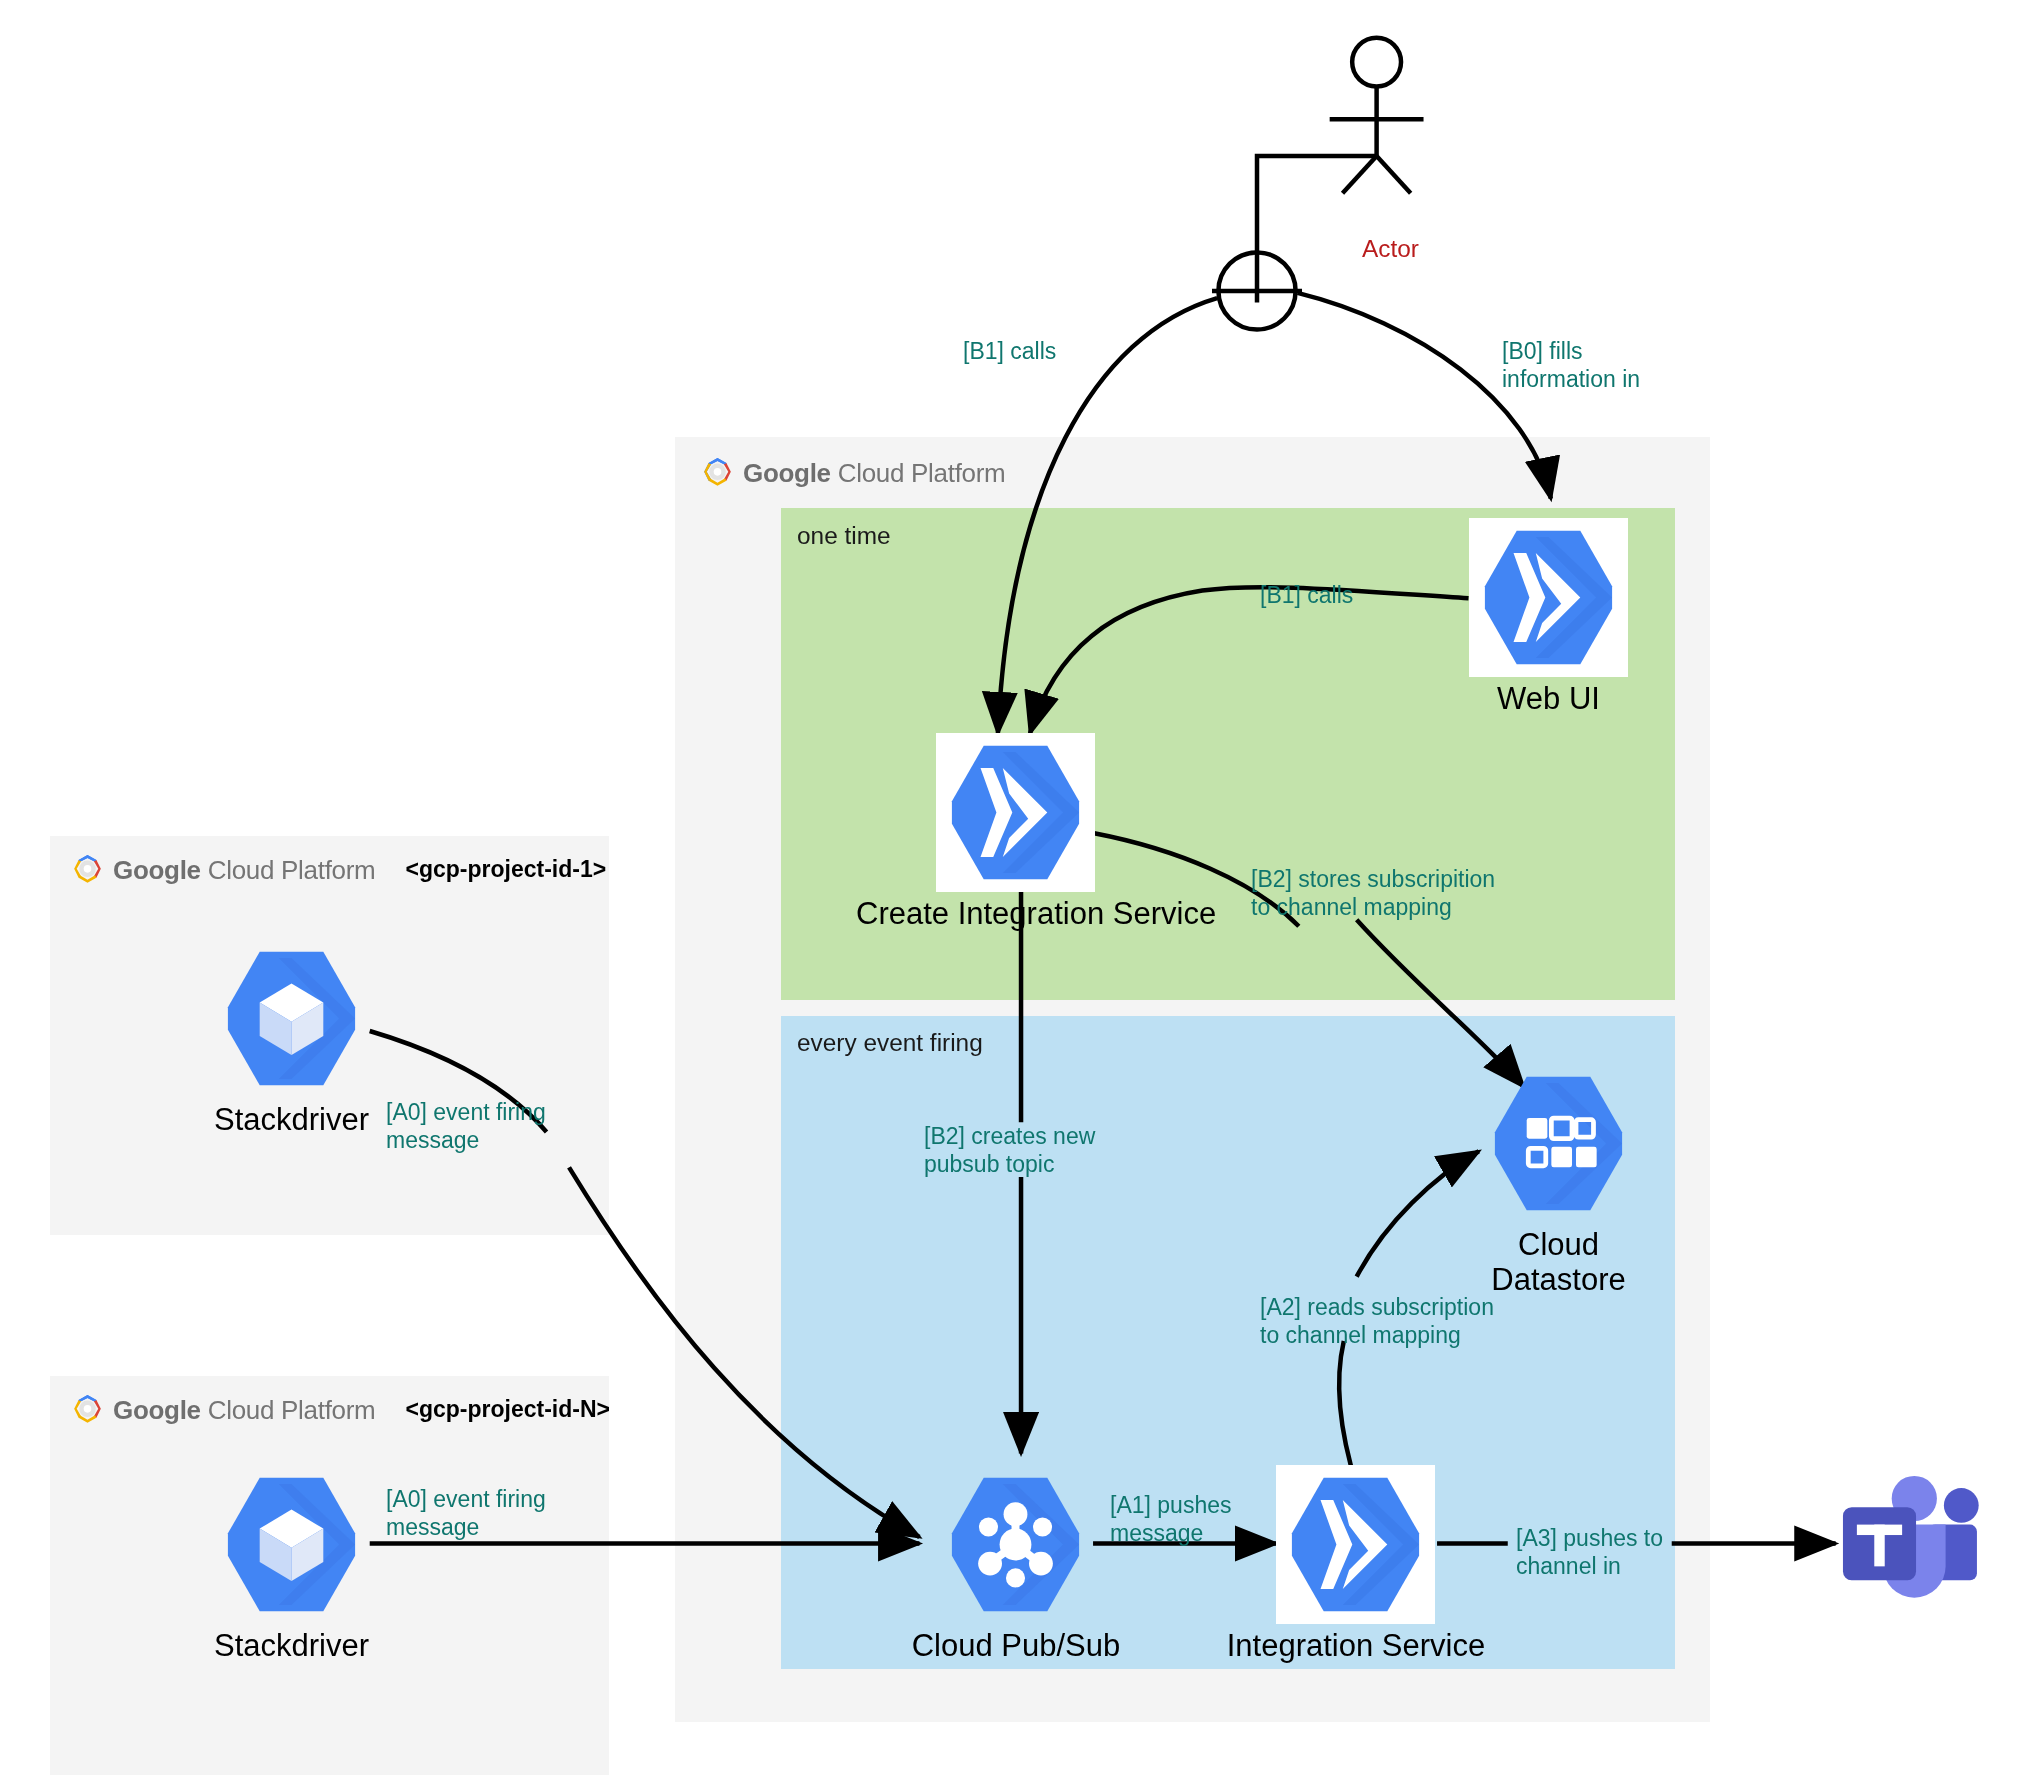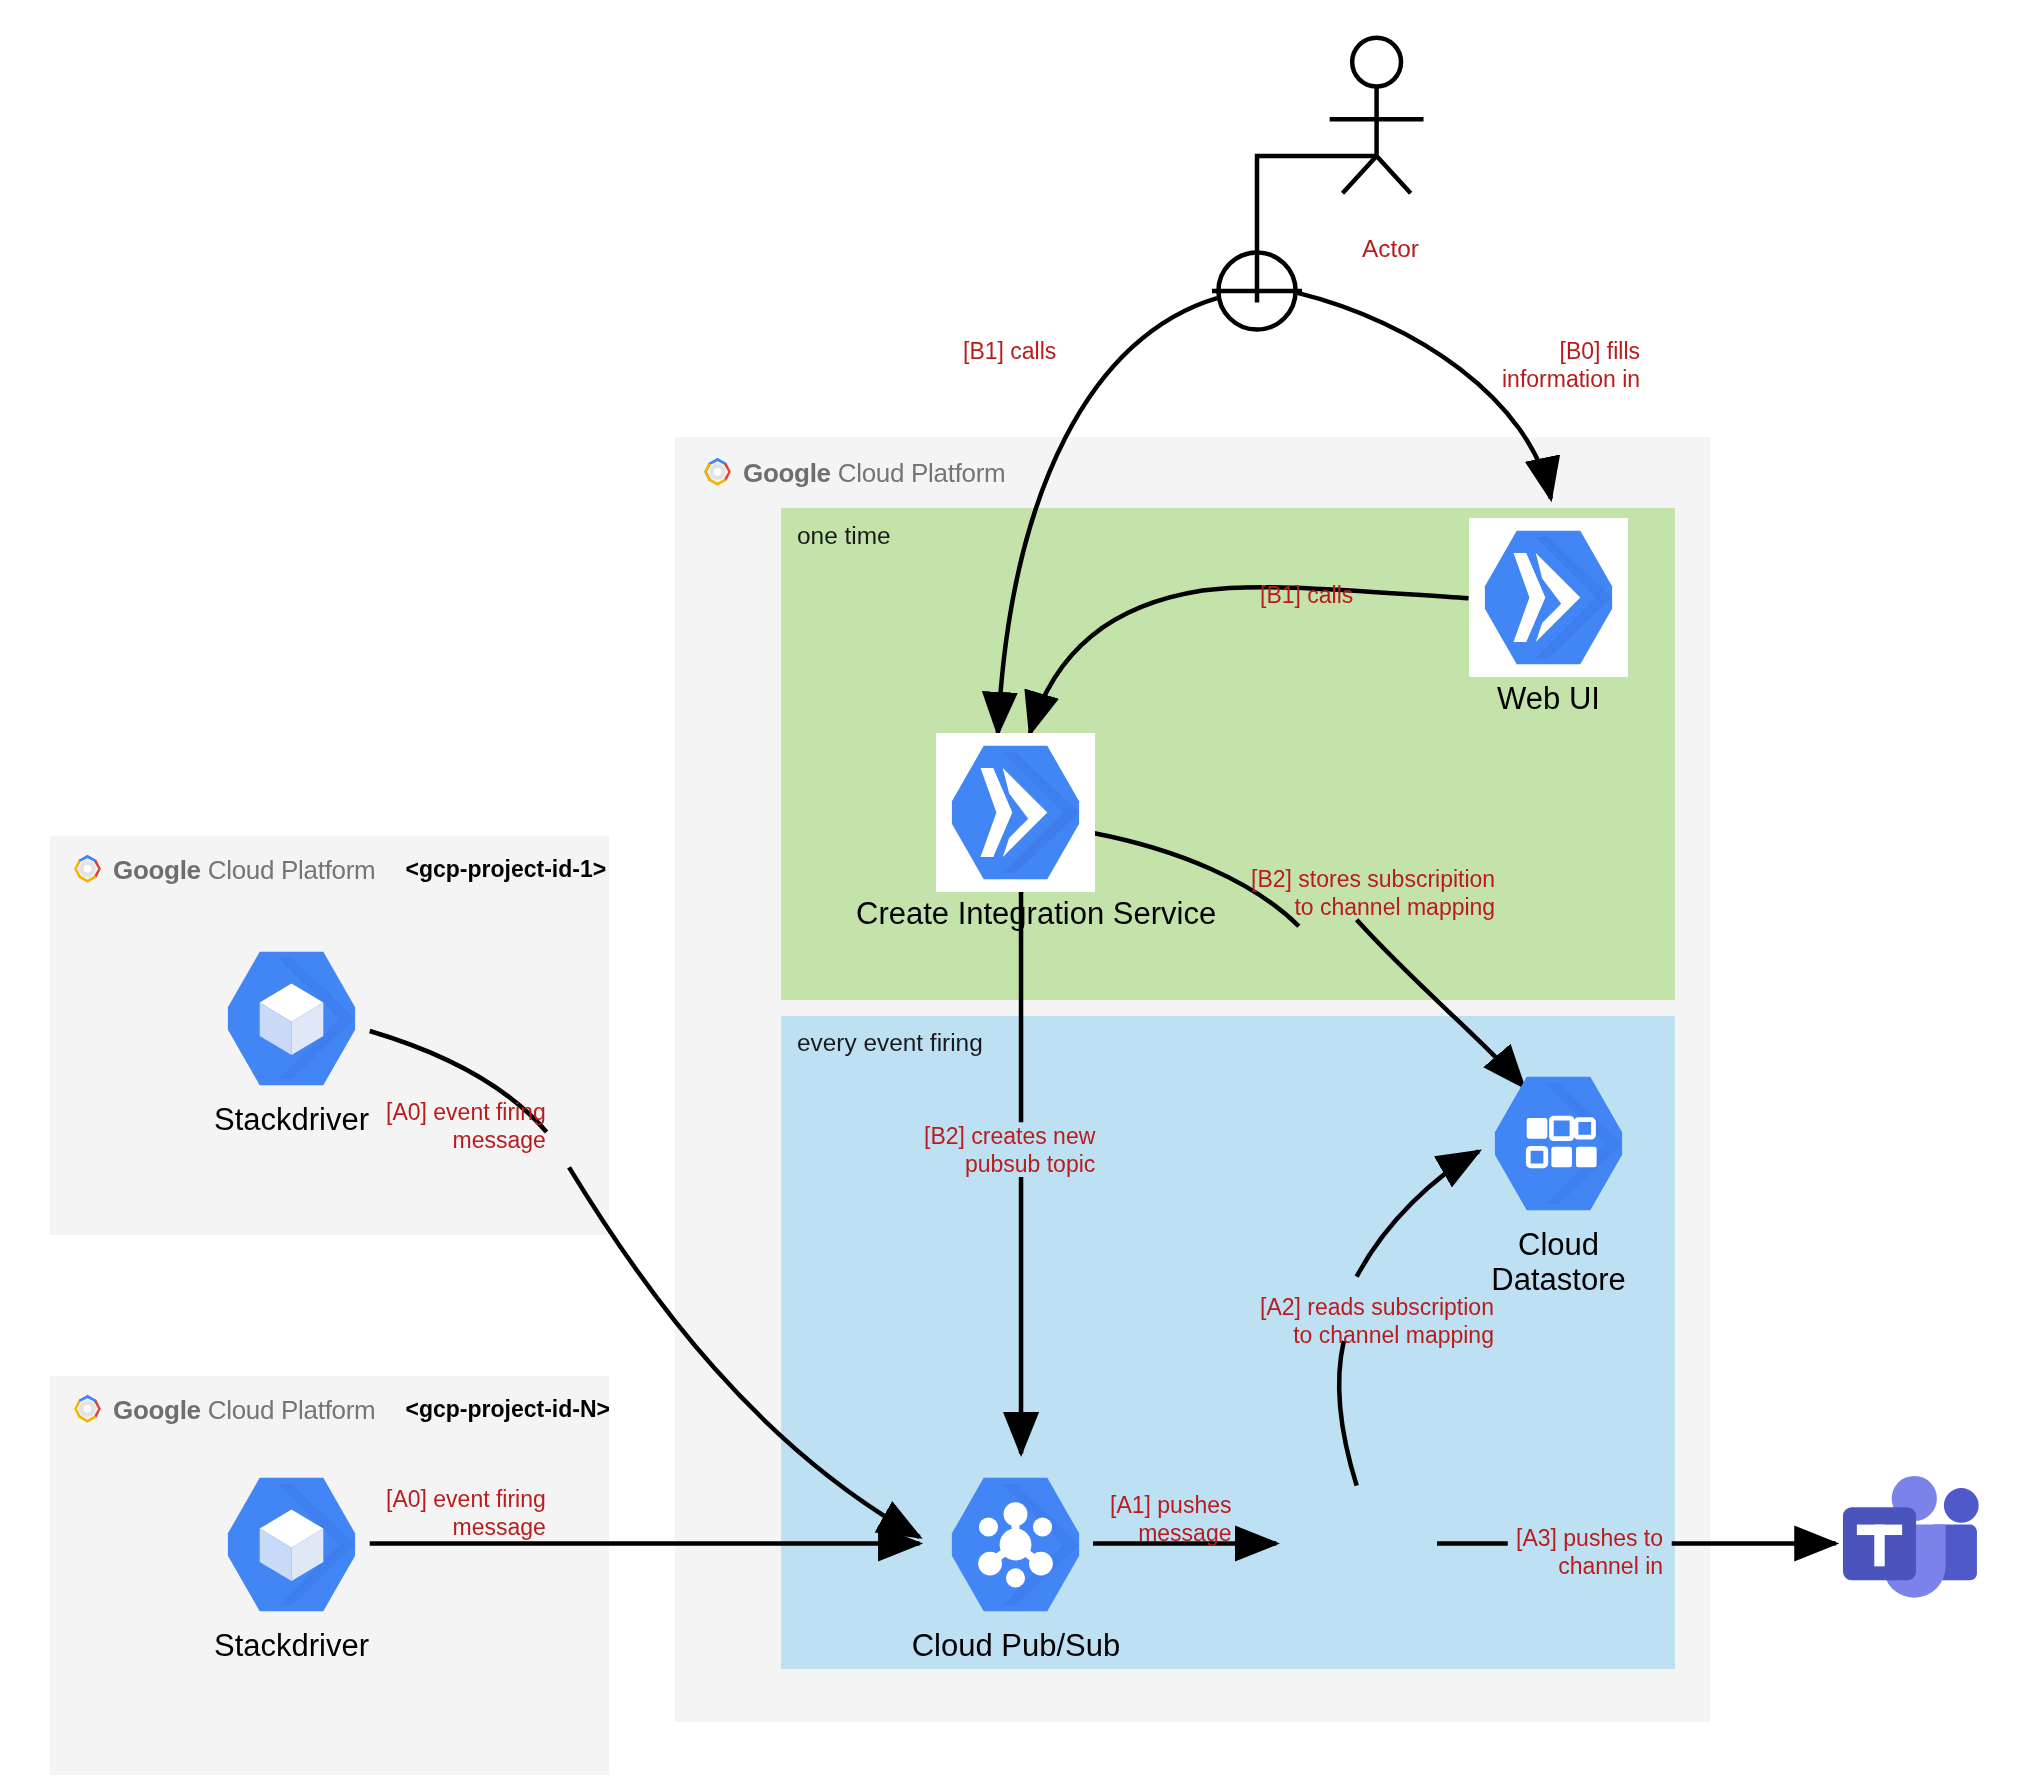--- a/index.html
+++ b/index.html
@@ -89,24 +89,23 @@
     margin-top: 5.1px;
     white-space: pre-line;
   }
   .icon-white-bg {
     background: #ffffff;
   }
   
   .edge-label {
     position: absolute;
     font-size: 23px;
-    color: #b91c1c;
+    color: #0f766e;
     line-height: 1.22;
     white-space: pre-line;
-    text-align: right;
   }
   .actor-label {
     position: absolute;
     font-size: 24.4px;
     color: #b91c1c;
     white-space: nowrap;
   }
   svg { display: block; }
 </style>
 </head>
@@ -277,20 +276,31 @@
         <circle cx="33" cy="39" r="6" fill="#ffffff"></circle>
         <circle cx="67" cy="39" r="6" fill="#ffffff"></circle>
         <circle cx="34" cy="62" r="7.5" fill="#ffffff"></circle>
         <circle cx="66" cy="62" r="7.5" fill="#ffffff"></circle>
         <circle cx="50" cy="71" r="6" fill="#ffffff"></circle>
       </svg>
     </div>
     <div class="node-label" style="white-space:nowrap; margin-left:-61px; width:282px;">Cloud Pub/Sub</div>
   </div>
 
+  <div class="node" style="left:1276px; top:1465px; width:159px;">
+    <div class="node-icon icon-white-bg" style="width:159px; height:159px;">
+      <svg width="159" height="159" viewBox="0 0 100 100">
+        <path d="M30 8 H70 L90 43 V57 L70 92 H30 L10 57 V43 Z" fill="#4285f4"></path>
+        <path d="M50 12 L90 50 L50 88 L42 88 L80 50 L42 12 Z" fill="#3b78e7" opacity="0.55"></path>
+        <path d="M28 22 L38 50 L28 78 L36 78 L48 50 L36 22 Z" fill="#ffffff"></path>
+        <path d="M42 22 L70 50 L42 78 L46 66 L58 54 L46 38 Z" fill="#ffffff"></path>
+      </svg>
+    </div>
+    <div class="node-label" style="white-space:nowrap; margin-left:-61px; width:282px;">Integration Service</div>
+  </div>
 
   <div class="node" style="left:1836px; top:1455px; width:174px;">
     <div class="node-icon" style="width:174px; height:174px;">
       <svg width="174" height="174" viewBox="0 0 100 100">
         <circle cx="45" cy="25" r="13" fill="#7b83eb"></circle>
         <circle cx="72" cy="29" r="10" fill="#5059c9"></circle>
         <rect x="53" y="40" width="28" height="32" rx="4" fill="#5059c9"></rect>
         <path d="M27 40 H63 V64 A18 18 0 0 1 27 64 Z" fill="#7b83eb"></path>
         <rect x="4" y="30" width="42" height="42" rx="5" fill="#4b53bc"></rect>
         <rect x="12" y="40" width="26" height="6" fill="#ffffff"></rect>

